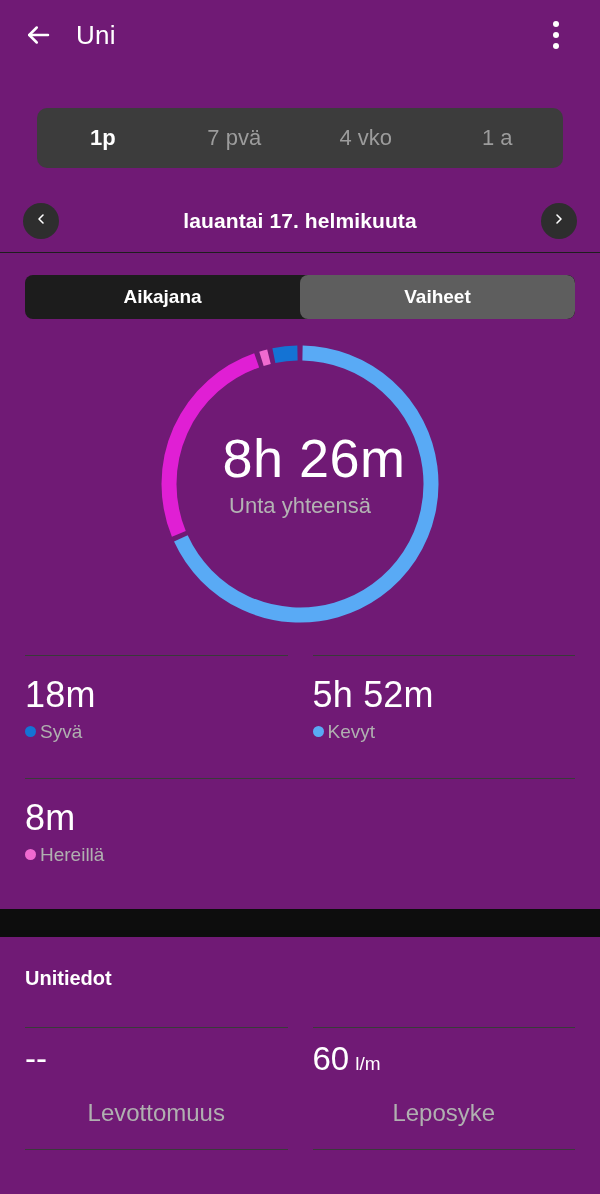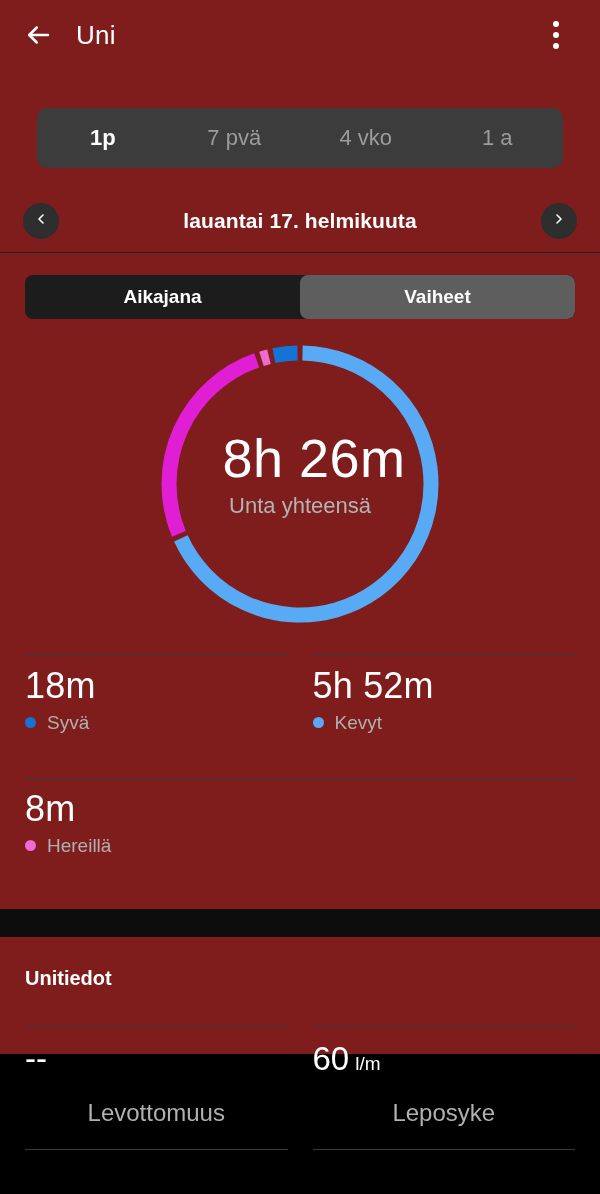--- a/index.html
+++ b/index.html
@@ -2,21 +2,21 @@
 <html><head>
 <meta charset="utf-8">
 <style>
   * { box-sizing: border-box; margin: 0; padding: 0; }
   html, body {
     width: 600px; height: 1194px;
     background: #000;
     font-family: "Liberation Sans", sans-serif;
     overflow: hidden;
   }
-  .screen { position: relative; width: 600px; height: 1054px; background: #7f1d1d; }
+  .screen { position: relative; width: 600px; height: 1194px; background: #701a75; }
 
   
   .appbar {
     height: 70px; display: flex; align-items: center;
     padding: 0 22px 0 16px;
   }
   .back-btn {
     width: 44px; height: 44px; display: flex; align-items: center; justify-content: center;
     cursor: pointer;
   }
@@ -77,25 +77,25 @@
     position: absolute; left: 0; right: 0; top: 105px; text-align: center;
     pointer-events: none;
   }
   .donut-total { color: #ffffff; font-size: 54px; font-weight: 400; line-height: 1.05; letter-spacing: .5px; margin-left: 28px; }
   .donut-sub { color: #b3b3b3; font-size: 22px; margin-top: 6px; }
 
   
   .stats { padding: 0 25px; }
   .stat-row { display: flex; gap: 25px; }
   .stat {
-    flex: 1; padding-top: 10px; border-top: 1px solid #3a3a3a;
+    flex: 1; padding-top: 19px; border-top: 1px solid #3a3a3a;
     height: 123px;
   }
   .stat-value { color: #ffffff; font-size: 36px; font-weight: 400; line-height: 1.1; letter-spacing: .2px; }
-  .stat-legend { display: flex; align-items: center; gap: 11px; margin-top: 6px; }
+  .stat-legend { display: flex; align-items: center; gap: 4px; margin-top: 6px; }
   .dot { width: 11px; height: 11px; border-radius: 50%; display: block; flex: 0 0 auto; }
   .stat-label { color: #b0b0b0; font-size: 19px; }
 
   
   .band { height: 28px; background: #0d0d0d; margin-top: 8px; }
   .section-title { color: #ffffff; font-size: 20px; font-weight: 700; padding: 30px 25px 0 25px; }
 
   .details { padding: 37px 25px 0 25px; }
   .detail-row { display: flex; gap: 25px; }
   .detail {

